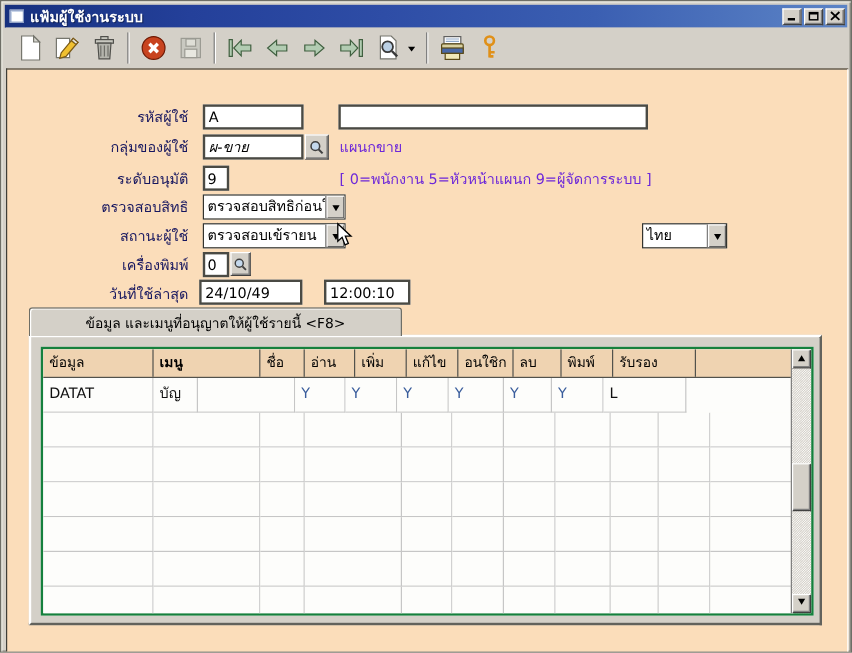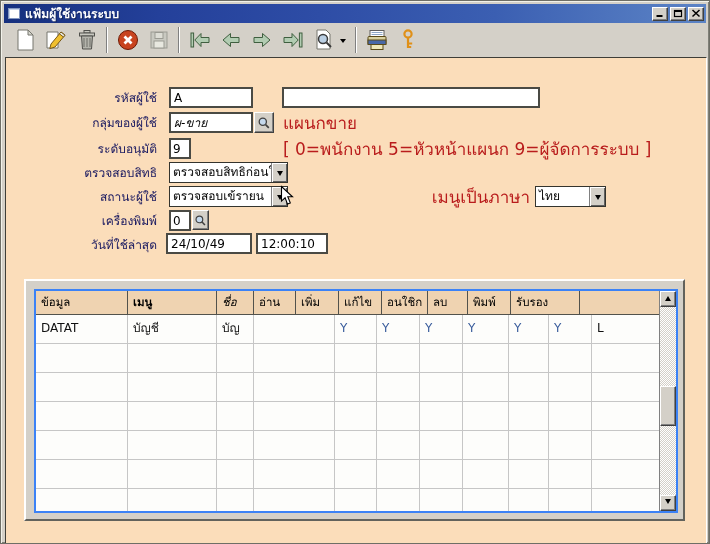--- a/index.html
+++ b/index.html
@@ -42,21 +42,21 @@
 
   
   .client {
     position:absolute; left:4px; top:56px; width:702px; height:542px;
     background:#FBDDBA;
     border-top:1px solid #3E3E38; border-left:1px solid #3E3E38;
     border-right:1px solid #FFFFFF; border-bottom:1px solid #FFFFFF;
   }
   .lbl { position:absolute; left:18px; width:133px; text-align:right;
     color:#16165F; font-size:12px; height:18px; line-height:18px; white-space:nowrap; }
-  .stext { position:absolute; color:#b91c1c; font-size:17px; height:18px; line-height:18px; white-space:nowrap; }
+  .stext { position:absolute; color:#6d28d9; font-size:12px; height:18px; line-height:18px; white-space:nowrap; }
   .field {
     position:absolute; height:21px; background:#FFFFFF; border:2px solid #4A4A44;
     font-family:inherit; font-size:12px; color:#000; padding:0 3px;
   }
   .mag-btn {
     position:absolute; width:20px; height:21px; background:#D4D0C8; padding:0;
     border:1px solid; border-color:#FFFFFF #404040 #404040 #FFFFFF;
     box-shadow:inset -1px -1px 0 #808080;
     display:flex; align-items:center; justify-content:center;
   }
@@ -78,21 +78,21 @@
     display:flex; align-items:center; justify-content:center; white-space:nowrap; overflow:hidden;
   }
   .tab.active { z-index:3; }
   .panel {
     position:absolute; left:18px; top:221px; width:661px; height:242px;
     background:#D4D0C8; z-index:1;
     border:2px solid; border-color:#FFFFFF #62625C #62625C #FFFFFF;
   }
   .grid {
     position:absolute; left:8px; top:8px; width:644px; height:224px;
-    border:2px solid #3b82f6; background:#FDFDFB; overflow:hidden;
+    border:2px solid #15803d; background:#FDFDFB; overflow:hidden;
   }
   .grid-header { display:flex; height:24px; background:#EFD3B1; border-bottom:1px solid #52524C; width:625px; }
   .gh-cell { border-right:1px solid #52524C; font-size:11.5px; line-height:23px;
     padding-left:5px; color:#000; overflow:hidden; white-space:nowrap; flex:none; }
   .gh-cell.center { text-align:center; padding-left:0; }
   .g-row { display:flex; height:29px; width:625px; }
   .g-cell { border-right:1px solid #C6C6C6; border-bottom:1px solid #C6C6C6;
     font-size:12px; line-height:27px; padding-left:5px; color:#101010;
     white-space:nowrap; overflow:hidden; flex:none; background:#FDFDFB; }
   .g-cell.flag { color:#3A5D9C; }
@@ -262,60 +262,59 @@
         </button>
     </div>
 
     <span class="lbl" style="top:130px">สถานะผู้ใช้</span>
     <div class="combo" style="left:163px; top:128px; width:119px">
       <span class="combo-text">ตรวจสอบเข้รายน</span>
       <button class="combo-btn">
           <div class="tri-down"></div>
         </button>
     </div>
-    <span class="stext" style="left:402px; top:130px; width:122px; text-align:right">เมนูเป็นภาษา</span>
     <div class="combo" style="left:529px; top:128px; width:71px">
       <span class="combo-text">ไทย</span>
       <button class="combo-btn">
           <div class="tri-down"></div>
         </button>
     </div>
 
     <span class="lbl" style="top:154px">เครื่องพิมพ์</span>
     <input class="field" style="left: 163px; top: 152px; width: 22px; padding: 0px 2px;" value="0">
     <button class="mag-btn" style="left:186px; top:152px; width:17px; height:20px">
       <svg width="13" height="13" viewBox="0 0 14 14">
         <circle cx="5.8" cy="5.8" r="3.6" fill="#C4D8EC" stroke="#404040" stroke-width="1.3"></circle>
         <path d="M8.6 8.6l3.2 3.2" stroke="#404040" stroke-width="1.7"></path>
       </svg>
     </button>
 
     <span class="lbl" style="top:178px">วันที่ใช้ล่าสุด</span>
     <input class="field" style="left: 160px; top: 175px; width: 86px;" value="24/10/49">
-    <input class="field" style="left: 250px; top: 175px; width: 72px;" value="12:00:10">
-
+    <input class="field" style="left: 264px; top: 175px; width: 72px;" value="12:00:10">
+
+    <div class="tab active" style="left:18px; top:198px; width:311px; height:24px">ข้อมูล และเมนูที่อนุญาตให้ผู้ใช้รายนี้  &lt;F8&gt;</div>
 
     <div class="panel">
       <div class="grid">
         <div class="grid-header" id="grid-header">
             <div class="gh-cell" style="width: 92px;">ข้อมูล</div>
             <div class="gh-cell" style="width: 89px; font-weight: bold;">เมนู</div>
-            <div class="gh-cell" style="width: 37px; font-style: italic;">ชื่อ</div>
+            <div class="gh-cell" style="width: 37px;">ชื่อ</div>
             <div class="gh-cell" style="width: 42px;">อ่าน</div>
             <div class="gh-cell" style="width: 43px;">เพิ่ม</div>
             <div class="gh-cell" style="width: 43px;">แก้ไข</div>
             <div class="gh-cell" style="width: 46px;">อนใชิก</div>
             <div class="gh-cell" style="width: 40px;">ลบ</div>
             <div class="gh-cell" style="width: 43px;">พิมพ์</div>
             <div class="gh-cell" style="width: 69px;">รับรอง</div>
           </div>
         <div id="grid-body">
             <div class="g-row">
               <div class="g-cell" style="width: 92px;">DATAT</div>
-              <div class="g-cell" style="width: 89px;">บัญชี</div>
               <div class="g-cell" style="width: 37px;">บัญ</div>
               <div class="g-cell" style="width: 81px;"></div>
               <div class="g-cell flag" style="width: 42px;">Y</div>
               <div class="g-cell flag" style="width: 43px;">Y</div>
               <div class="g-cell flag" style="width: 43px;">Y</div>
               <div class="g-cell flag" style="width: 46px;">Y</div>
               <div class="g-cell flag" style="width: 40px;">Y</div>
               <div class="g-cell flag" style="width: 43px;">Y</div>
               <div class="g-cell" style="width: 69px;">L</div>
             </div>

